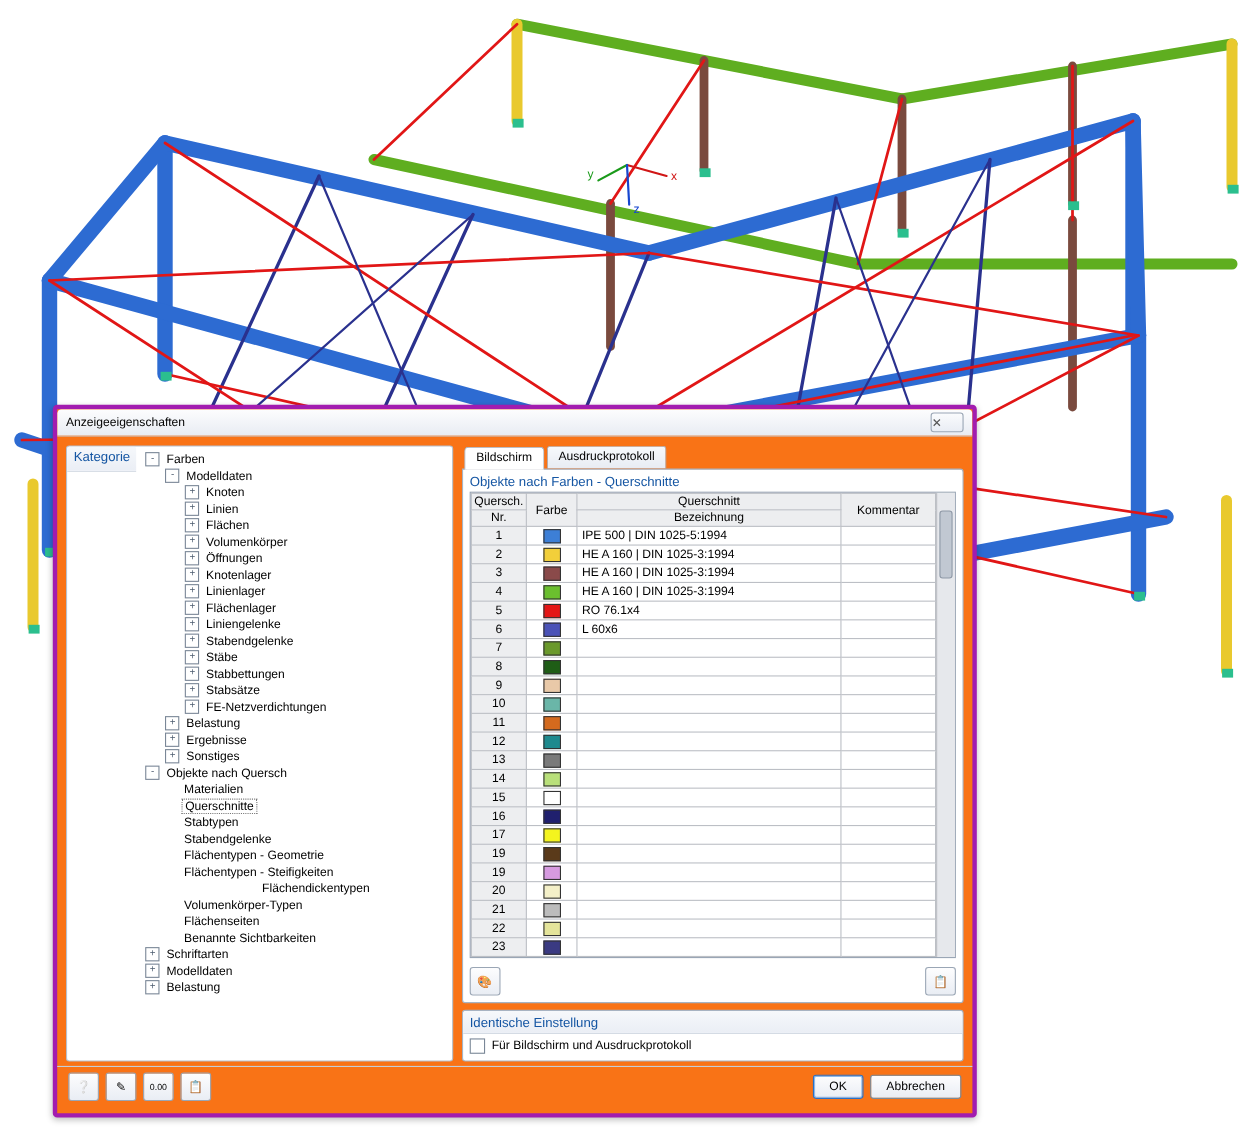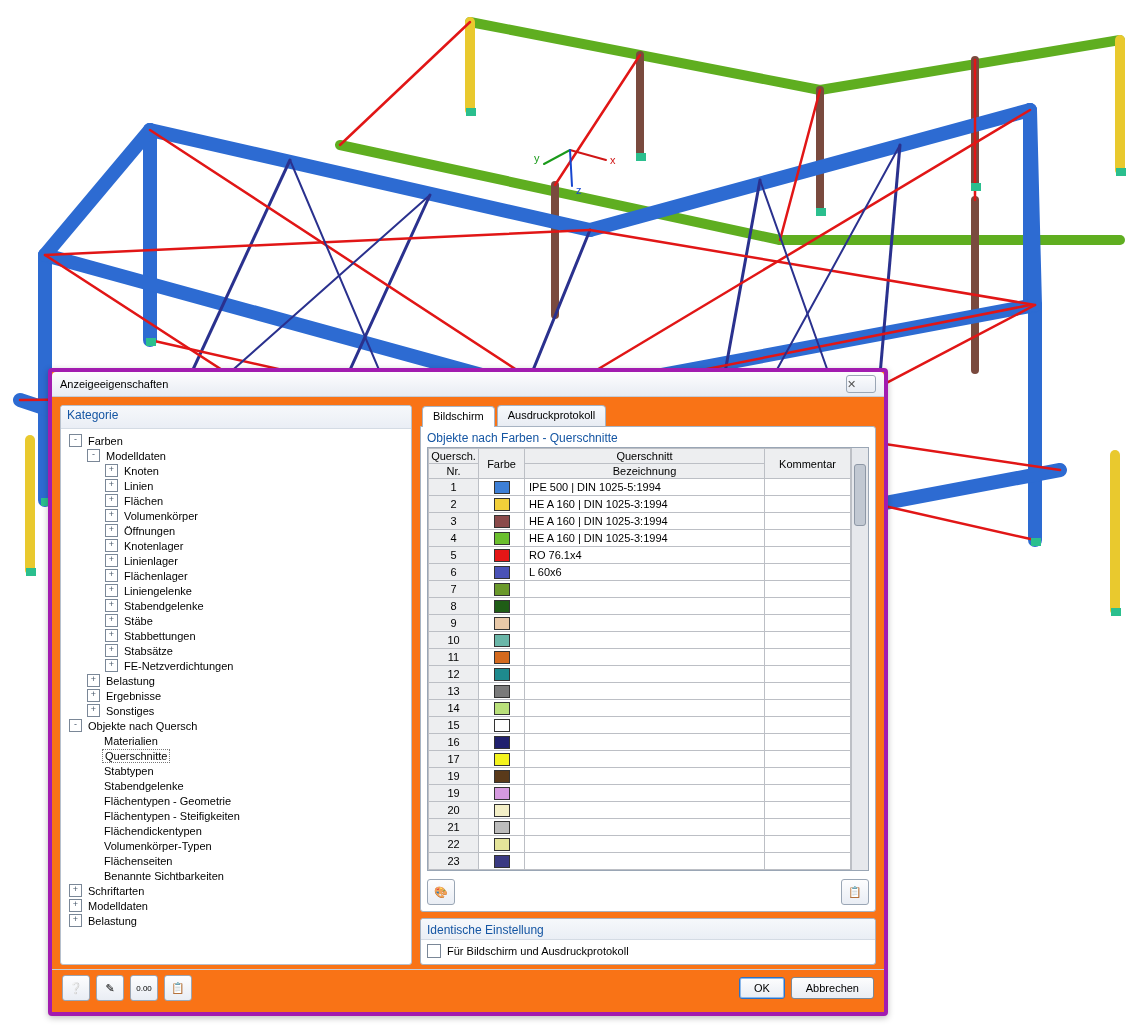--- a/index.html
+++ b/index.html
@@ -5,21 +5,21 @@
 html,body{margin:0;padding:0;width:1132px;height:1032px;font-family:Tahoma,Arial,sans-serif;font-size:11px;color:#000;background:#fff;overflow:hidden}
 .viewport{position:absolute;inset:0}
 
 
 .dialog{position:absolute;left:48px;top:368px;width:832px;height:640px;border:4px solid #a21caf;background:#f97316;border-radius:4px;box-shadow:0 2px 6px rgba(0,0,0,.25)}
 .dialog-title{height:24px;display:flex;align-items:center;padding:0 8px;background:linear-gradient(#fdfdfe,#e8ecf3);border-bottom:1px solid #c5cdd8;border-radius:4px 4px 0 0}
 .dialog-title span{flex:1;font-size:11px}
 .dialog-close{width:28px;height:16px;border:1px solid #9aa6b5;border-radius:3px;background:linear-gradient(#fafbfd,#e9edf4);display:flex;align-items:center;justify-content:center;font-size:9px;color:#555;cursor:pointer}
 
 .dialog-body{display:flex;height:572px}
-.left-pane{width:350px;border:1px solid #b6c0cd;margin:8px 4px 4px 8px;border-radius:3px;background:#fff;display:flex;flex-direction:column}
+.left-pane{width:350px;border:1px solid #b6c0cd;margin:8px 4px 4px 8px;border-radius:3px;background:#fff;display:flex;}
 .pane-header{height:20px;padding:2px 6px 0;color:#1556a3;font-size:12px;border-bottom:1px solid #d4dbe4;background:linear-gradient(#f6f8fb,#eaeef5);border-radius:3px 3px 0 0}
 .tree{flex:1;overflow:auto;padding:4px 2px 4px 4px}
 .tree-row{display:flex;align-items:center;height:15px;white-space:nowrap;cursor:default}
 .tree-toggle{width:11px;height:11px;border:1px solid #7a8797;font-size:9px;line-height:9px;text-align:center;margin-right:4px;color:#4b5b6e;background:#fff;flex:none}
 .tree-spacer{width:15px;flex:none}
 .tree-label{padding:0 2px}
 .tree-label.sel{border:1px dotted #777}
 
 
 .right-pane{flex:1;margin:8px 8px 4px 4px;display:flex;flex-direction:column}
@@ -263,21 +263,21 @@
             <span class="tree-label">Stabendgelenke</span>
           </div>
           <div class="tree-row" style="padding-left: 22px;">
             <div class="tree-spacer"></div>
             <span class="tree-label">Flächentypen - Geometrie</span>
           </div>
           <div class="tree-row" style="padding-left: 22px;">
             <div class="tree-spacer"></div>
             <span class="tree-label">Flächentypen - Steifigkeiten</span>
           </div>
-          <div class="tree-row" style="padding-left: 22px;">
+          <div class="tree-row" style="padding-left: 22px; justify-content: center;">
             <div class="tree-spacer"></div>
             <span class="tree-label">Flächendickentypen</span>
           </div>
           <div class="tree-row" style="padding-left: 22px;">
             <div class="tree-spacer"></div>
             <span class="tree-label">Volumenkörper-Typen</span>
           </div>
           <div class="tree-row" style="padding-left: 22px;">
             <div class="tree-spacer"></div>
             <span class="tree-label">Flächenseiten</span>

